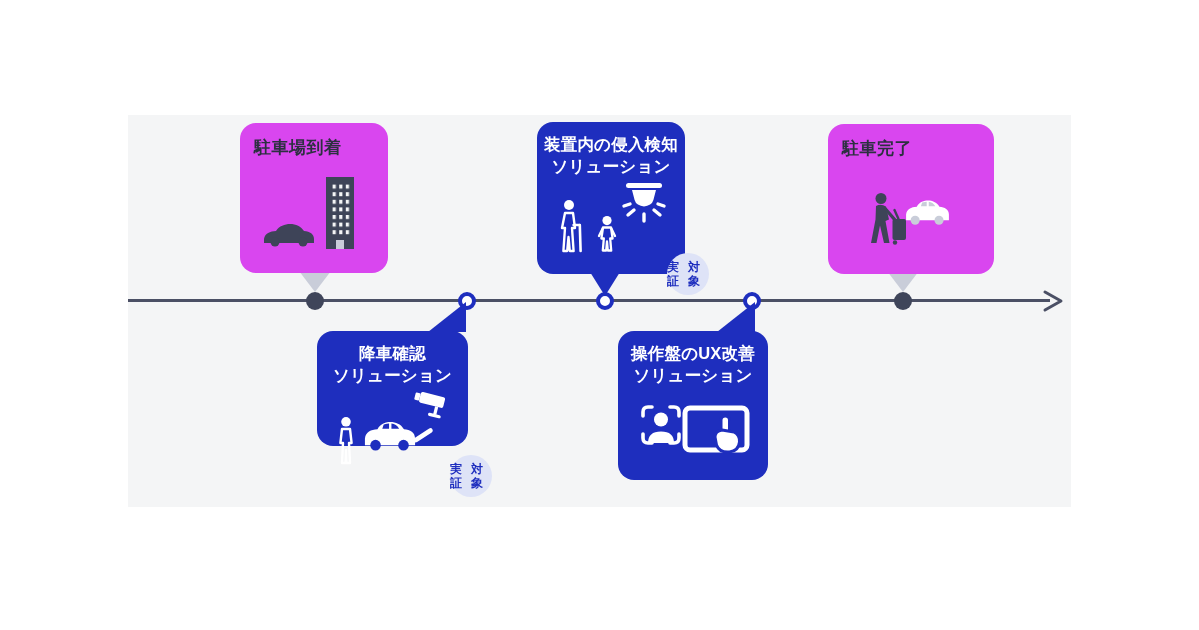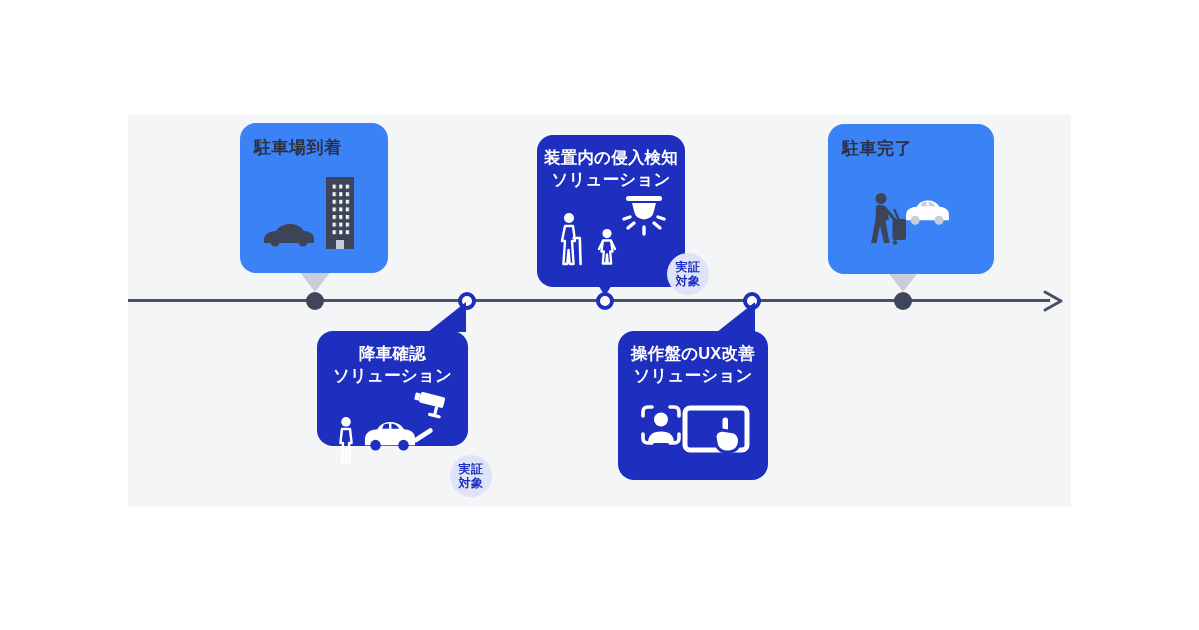--- a/index.html
+++ b/index.html
@@ -13,32 +13,32 @@
     background:#f4f5f6;
   }
   
   .tl-line{position:absolute;left:128px;top:299px;width:922px;height:3px;background:#4b5065;}
   .tl-arrow{position:absolute;left:1042px;top:290px;width:22px;height:22px;}
   .marker{position:absolute;width:18px;height:18px;border-radius:50%;box-sizing:border-box;top:292px;}
   .marker.filled{background:#3f455a;}
   .marker.hollow{background:#ffffff;border:4px solid #1e2ebe;}
   
   .box{position:absolute;border-radius:16px;}
-  .box.gray{background:#3b82f6;color:#3e4458;}
+  .box.gray{background:#d946ef;color:#3e4458;}
   .box.blue{background:#1e2ebe;color:#ffffff;}
   .tail-down{position:absolute;width:0;height:0;border-left:16px solid transparent;border-right:16px solid transparent;}
   .tail-down.gray{border-top:21px solid #c9cdd9;}
   .tail-down.blue{border-top:24px solid #1e2ebe;border-left-width:15px;border-right-width:15px;}
   .tail-upright{position:absolute;width:0;height:0;border-left:38px solid transparent;border-bottom:30px solid #1e2ebe;}
   .box-title{position:absolute;left:14px;top:13px;font-size:17px;font-weight:bold;color:#2c3040;letter-spacing:.5px;}
   .box-title-c{position:absolute;left:0;right:0;top:12px;text-align:center;font-weight:bold;color:#fff;
     font-size:16.5px;line-height:1.32;letter-spacing:.2px;}
   .badge{
     position:absolute;width:42px;height:42px;border-radius:50%;background:#dee3f7;
-    display:flex;flex-direction:column;align-items:center;justify-content:center;
+    display:flex;flex-direction:row;align-items:center;justify-content:center;
     font-size:12px;line-height:1.18;font-weight:bold;color:#1e2ebe;z-index:5;letter-spacing:.5px;
   }
   .icon{position:absolute;}
   svg{display:block;overflow:visible;}
 </style>
 </head>
 <body>
 
 <div class="panel"></div>
 
@@ -72,21 +72,21 @@
           </pattern>
         </defs>
       <rect width="28" height="72" fill="#3e4458"></rect>
       <rect x="4" y="5" width="20.5" height="53" fill="url(#winpat)"></rect>
       <rect x="10" y="63" width="8" height="9" fill="#c9cdd9"></rect>
     </svg>
   </div>
 </div>
 
 <div class="tail-down blue" style="left:590px;top:272px;"></div>
-<div class="box blue" style="left:537px;top:122px;width:148px;height:152px;margin-top:13px;">
+<div class="box blue" style="left:537px;top:122px;width:148px;height:152px;">
   <div class="box-title-c">
     <span>装置内の侵入検知</span><br>
     <span>ソリューション</span>
   </div>
   <div class="icon" style="left:21px;bottom:21px;">
     <svg width="30" height="53" viewBox="0 0 30 53">
       <circle cx="11" cy="5" r="5" fill="#fff"></circle>
       <path d="M7 13 h8 l2 15 h-3 l1.6 23 h-3.8 l-1.3 -14 -1.3 14 h-3.8 L7 28 H4 Z" fill="none" stroke="#fff" stroke-width="2.4" stroke-linejoin="round"></path>
       <path d="M15.5 25 L21.5 25" stroke="#fff" stroke-width="2.4" stroke-linecap="round"></path>
       <path d="M21.8 25 L22.6 51" stroke="#fff" stroke-width="2.6" stroke-linecap="round"></path>

